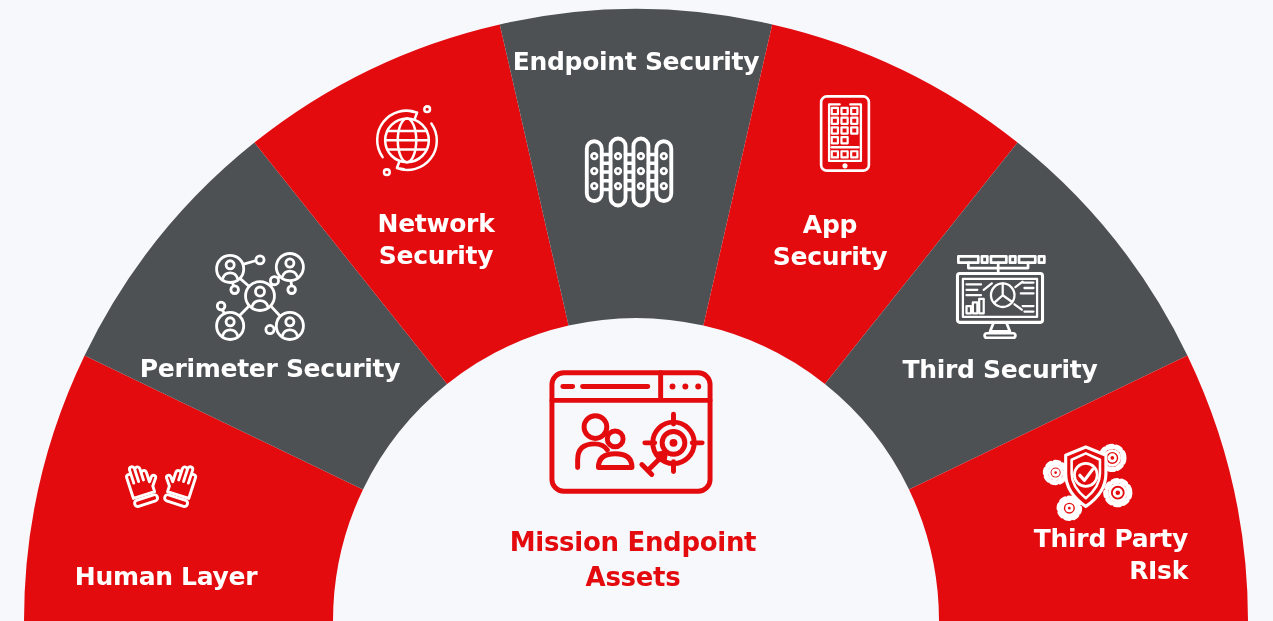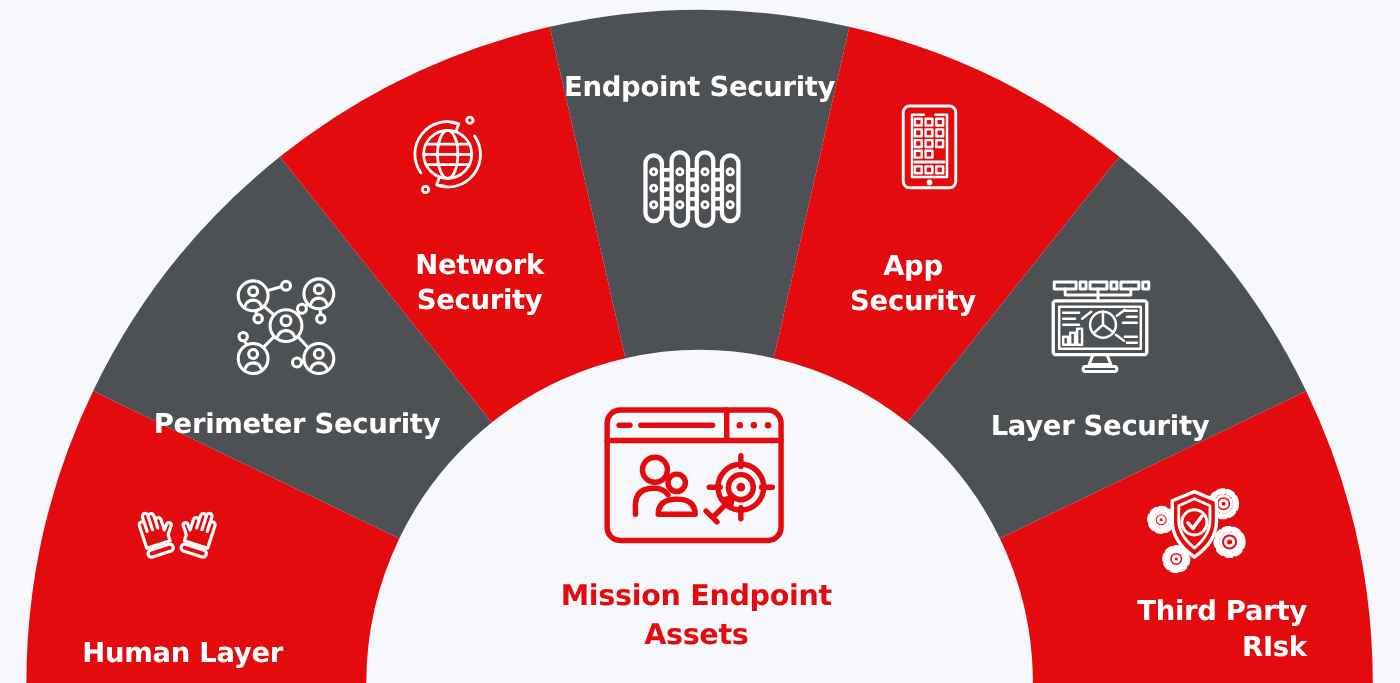--- a/index.html
+++ b/index.html
@@ -7,21 +7,21 @@
     width:1273px;height:621px;
     background:var(--bg,#f7f8fc);
     font-family:"DejaVu Sans",sans-serif;
     overflow:hidden;
   }
   .stage{position:relative;width:1273px;height:621px;overflow:hidden;}
   .stage > svg.wedges{position:absolute;left:0;top:0;}
   .seg-label{
     position:absolute;transform:translate(-50%,-50%);
     color:#ffffff;font-weight:700;font-size:25px;line-height:1.28;
-    letter-spacing:-0.3px;text-align:center;white-space:pre-line;margin-top:17px;
+    letter-spacing:-0.3px;text-align:center;white-space:pre-line;
   }
   .center-label{
     position:absolute;transform:translate(-50%,-50%);
     color:var(--red,#e30b0e);font-weight:700;font-size:26px;line-height:1.33;
     letter-spacing:-0.3px;text-align:center;white-space:pre-line;
   }
   .icon{position:absolute;}
   .wicon{stroke:#ffffff;fill:none;stroke-linecap:round;stroke-linejoin:round;}
   .ricon{stroke:var(--red,#e30b0e);fill:none;stroke-linecap:round;stroke-linejoin:round;}
   .fill-gray{fill:var(--gray,#4d5154);}
@@ -219,18 +219,18 @@
     </g>
   </svg>
 
   <div class="seg-label" style="left:166px;top:577px;">Human Layer</div>
   <div class="seg-label" style="left:270px;top:369px;">Perimeter Security</div>
   <div class="seg-label" style="left:436px;top:240px;">Network
 Security</div>
   <div class="seg-label" style="left:636px;top:62px;">Endpoint Security</div>
   <div class="seg-label" style="left:830px;top:241px;">App
 Security</div>
-  <div class="seg-label" style="left:1000px;top:370px;">Layer Security</div>
+  <div class="seg-label" style="left:1000px;top:370px;">Third Security</div>
   <div class="seg-label" style="left:1103px;top:555px;text-align:right;">Third Party RIsk</div>
   <div class="center-label" style="left:633px;top:560px;">Mission Endpoint
 Assets</div>
 
 </div>
 
 </body></html>

